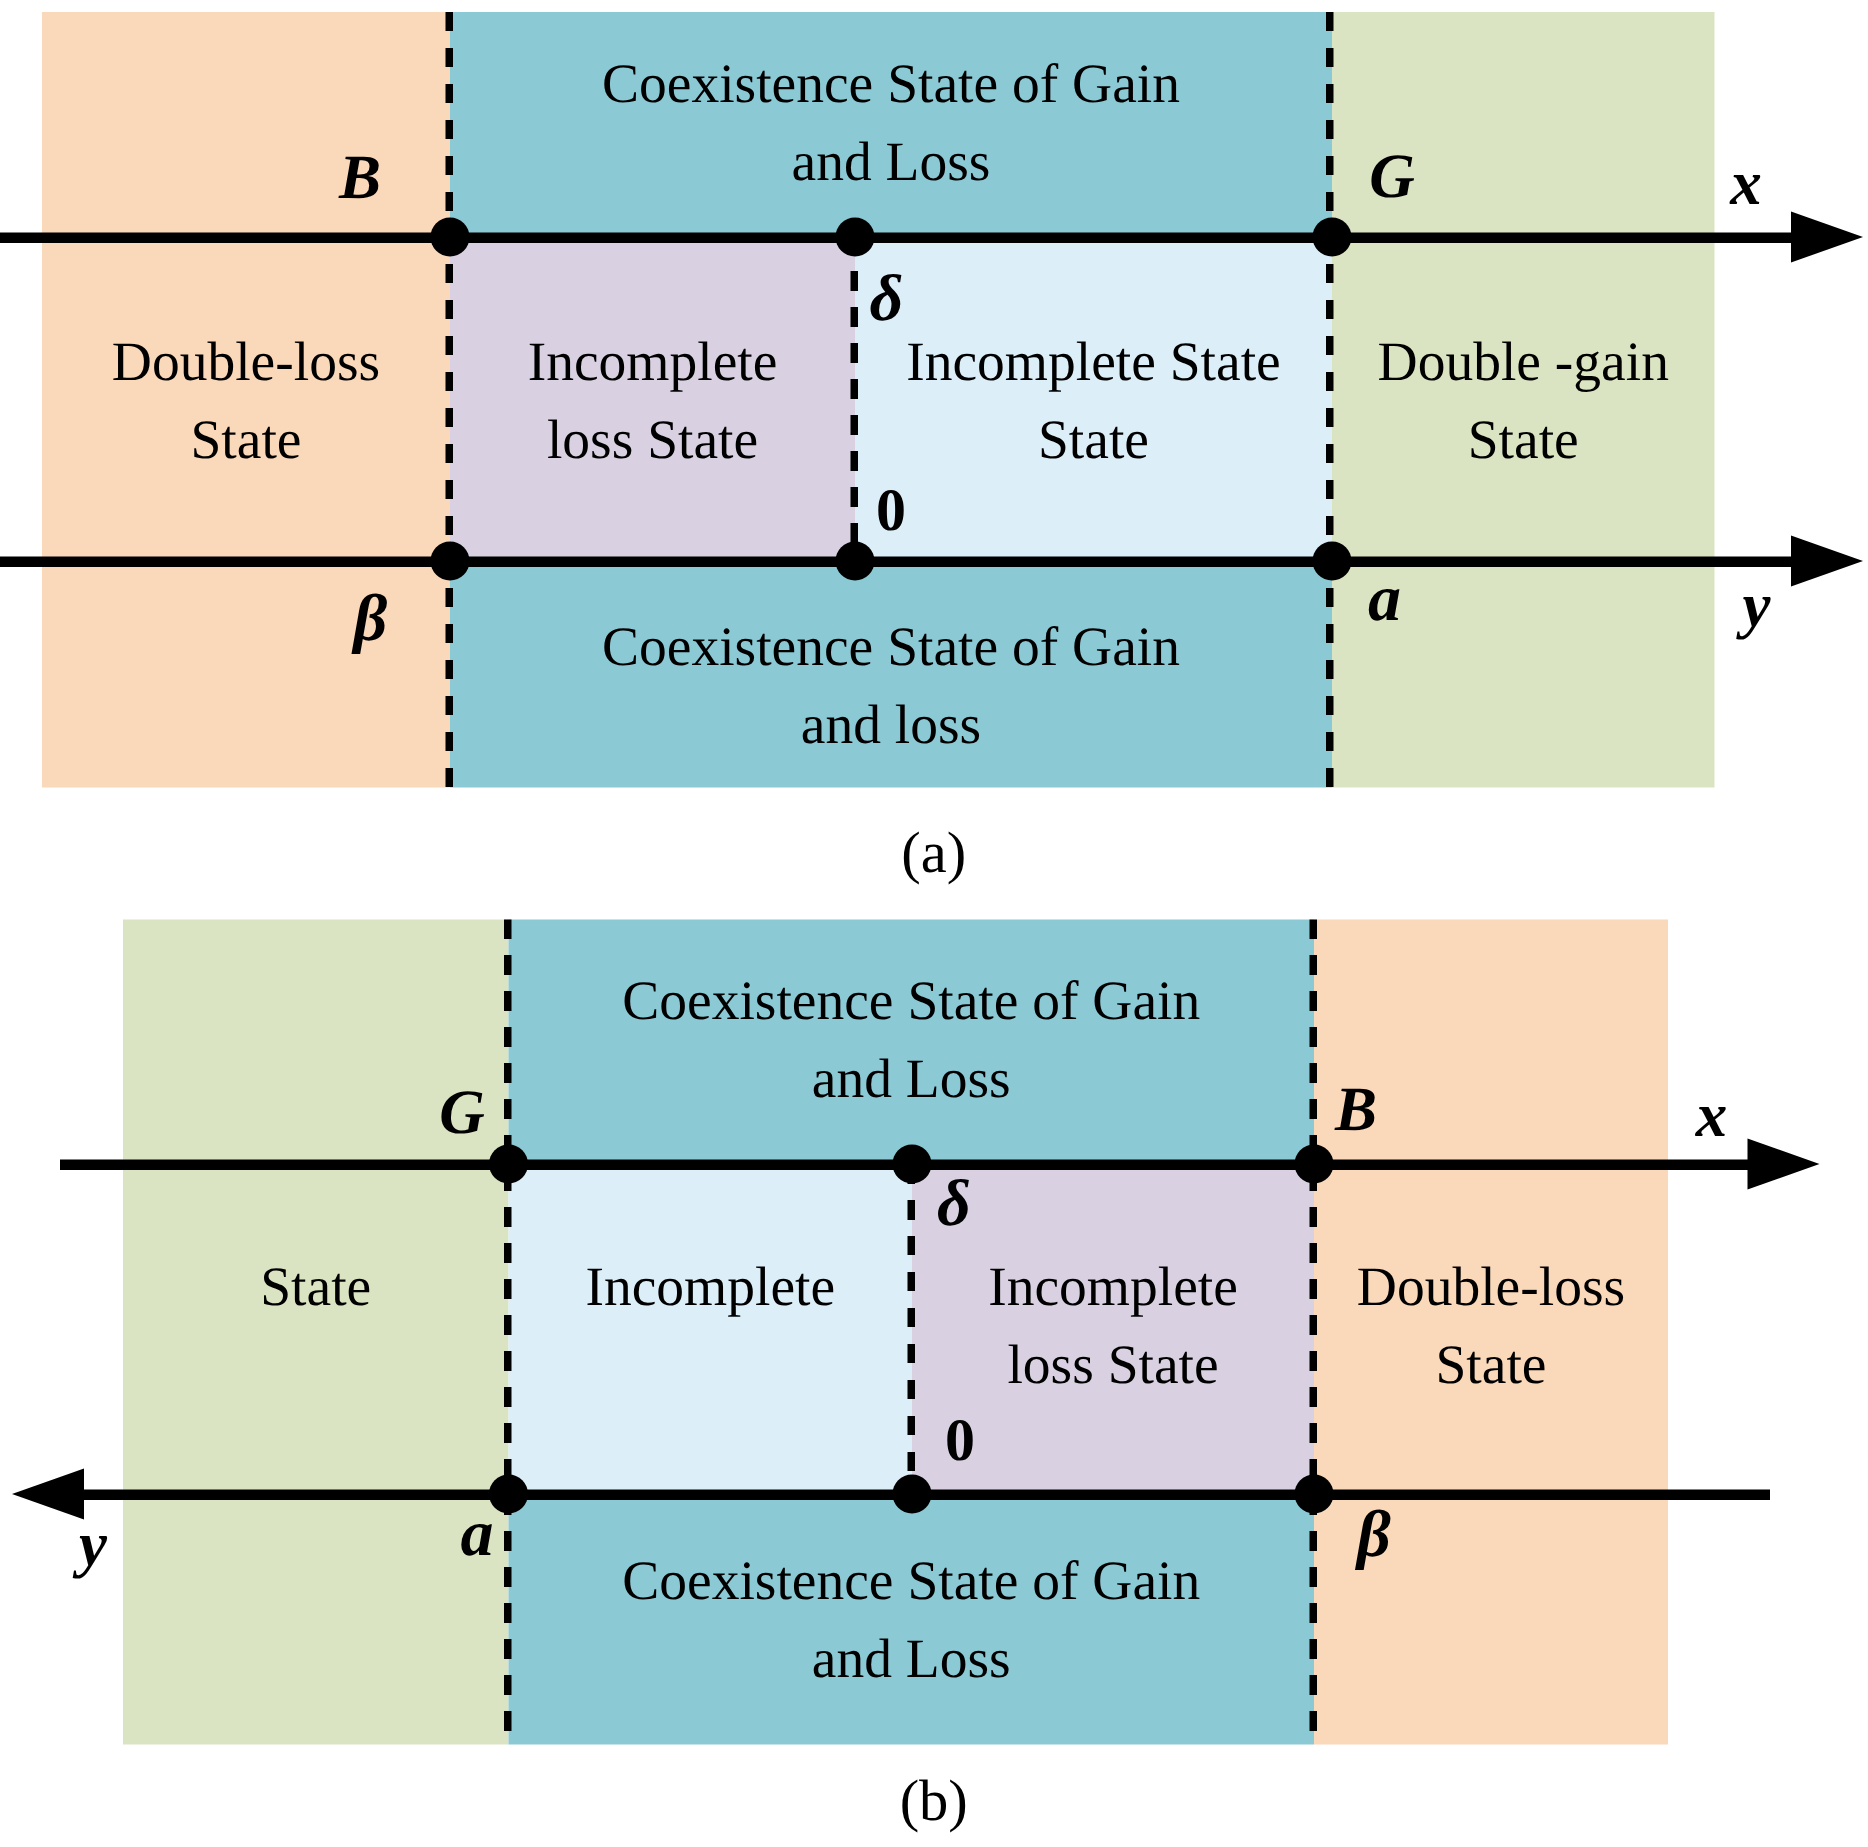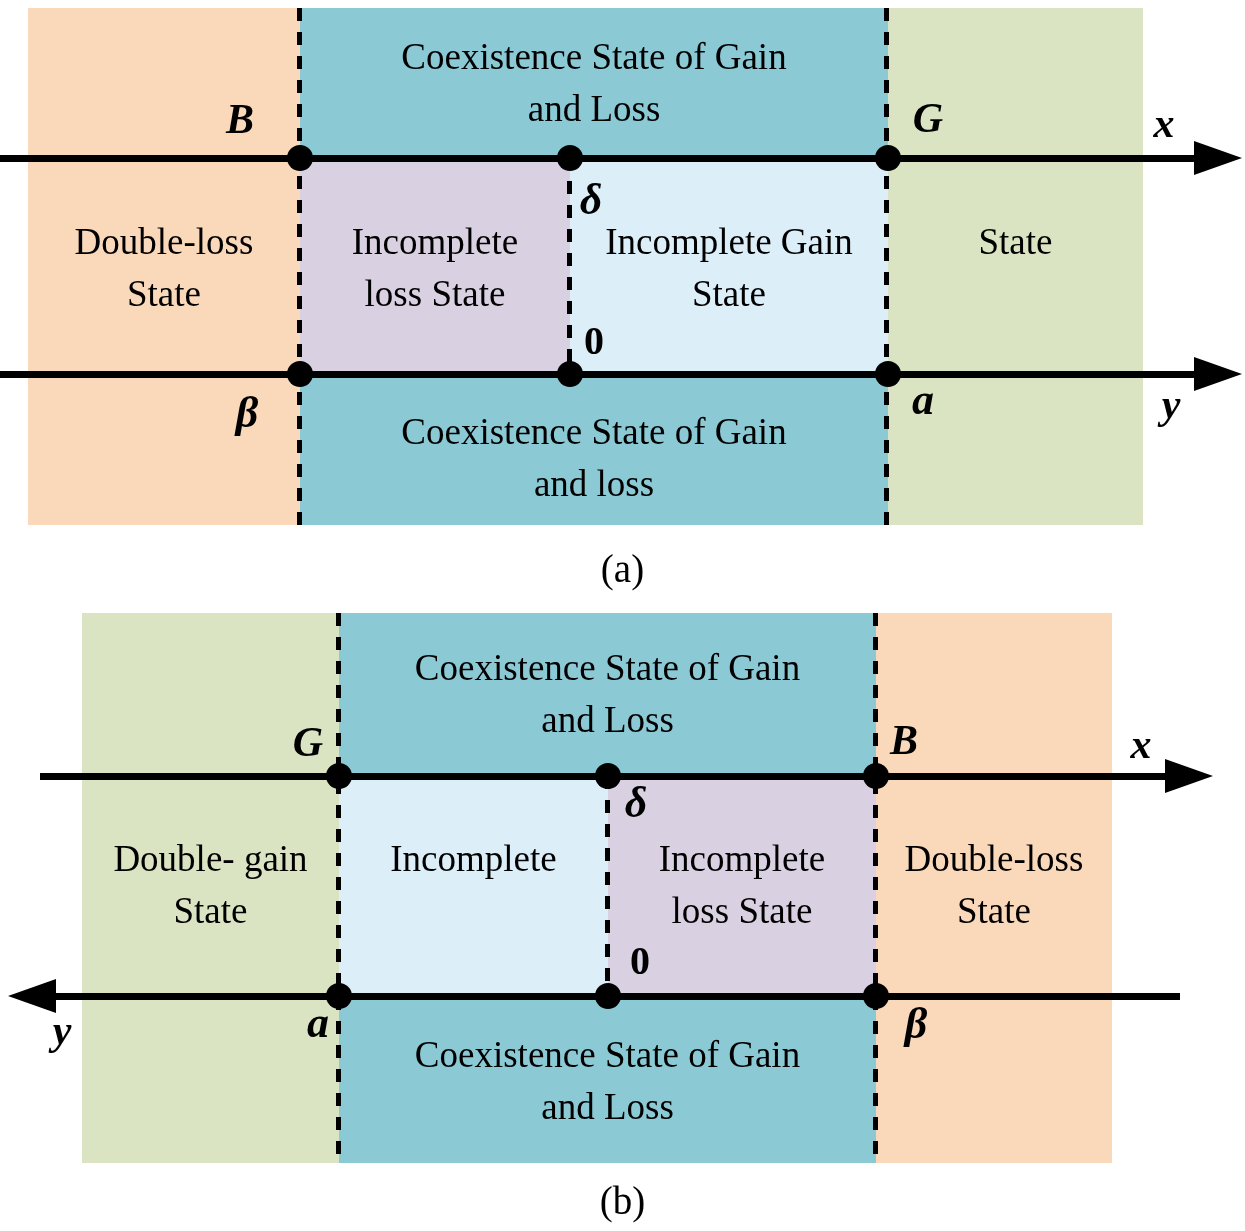--- a/index.html
+++ b/index.html
@@ -97,24 +97,25 @@
     </div>
     <div class="rtext" style="left:300px;top:31px;width:588px;">
       <div>Coexistence State of Gain</div>
       <div>and Loss</div>
     </div>
     <div class="rtext" style="left:300px;top:216px;width:270px;">
       <div>Incomplete</div>
       <div>loss State</div>
     </div>
     <div class="rtext" style="left:570px;top:216px;width:318px;">
-      <div>Incomplete Gain</div>
+      <div>Incomplete State</div>
       <div>State</div>
     </div>
     <div class="rtext" style="left:888px;top:216px;width:255px;">
+      <div>Double -gain</div>
       <div>State</div>
     </div>
     <div class="rtext" style="left:300px;top:406px;width:588px;">
       <div>Coexistence State of Gain</div>
       <div>and loss</div>
     </div>
 
     <div class="caption" style="top:546px;">(a)</div>
   </div>
 
@@ -146,21 +147,20 @@
     <div class="plabel bi" style="left:308px;top:742px;">G</div>
     <div class="plabel bi" style="left:904px;top:740px;">B</div>
     <div class="plabel bi" style="left:1141px;top:744px;">x</div>
     <div class="plabel gk" style="left:636px;top:802px;">δ</div>
     <div class="plabel num" style="left:640px;top:960px;">0</div>
     <div class="plabel gk" style="left:318px;top:1022px;">a</div>
     <div class="plabel gk" style="left:916px;top:1023px;">β</div>
     <div class="plabel bi" style="left:62px;top:1030px;">y</div>
 
     <div class="rtext" style="left:82px;top:833px;width:257px;">
-      <div>Double- gain</div>
       <div>State</div>
     </div>
     <div class="rtext" style="left:339px;top:642px;width:537px;">
       <div>Coexistence State of Gain</div>
       <div>and Loss</div>
     </div>
     <div class="rtext" style="left:339px;top:833px;width:269px;">
       <div>Incomplete</div>
     </div>
     <div class="rtext" style="left:608px;top:833px;width:268px;">

